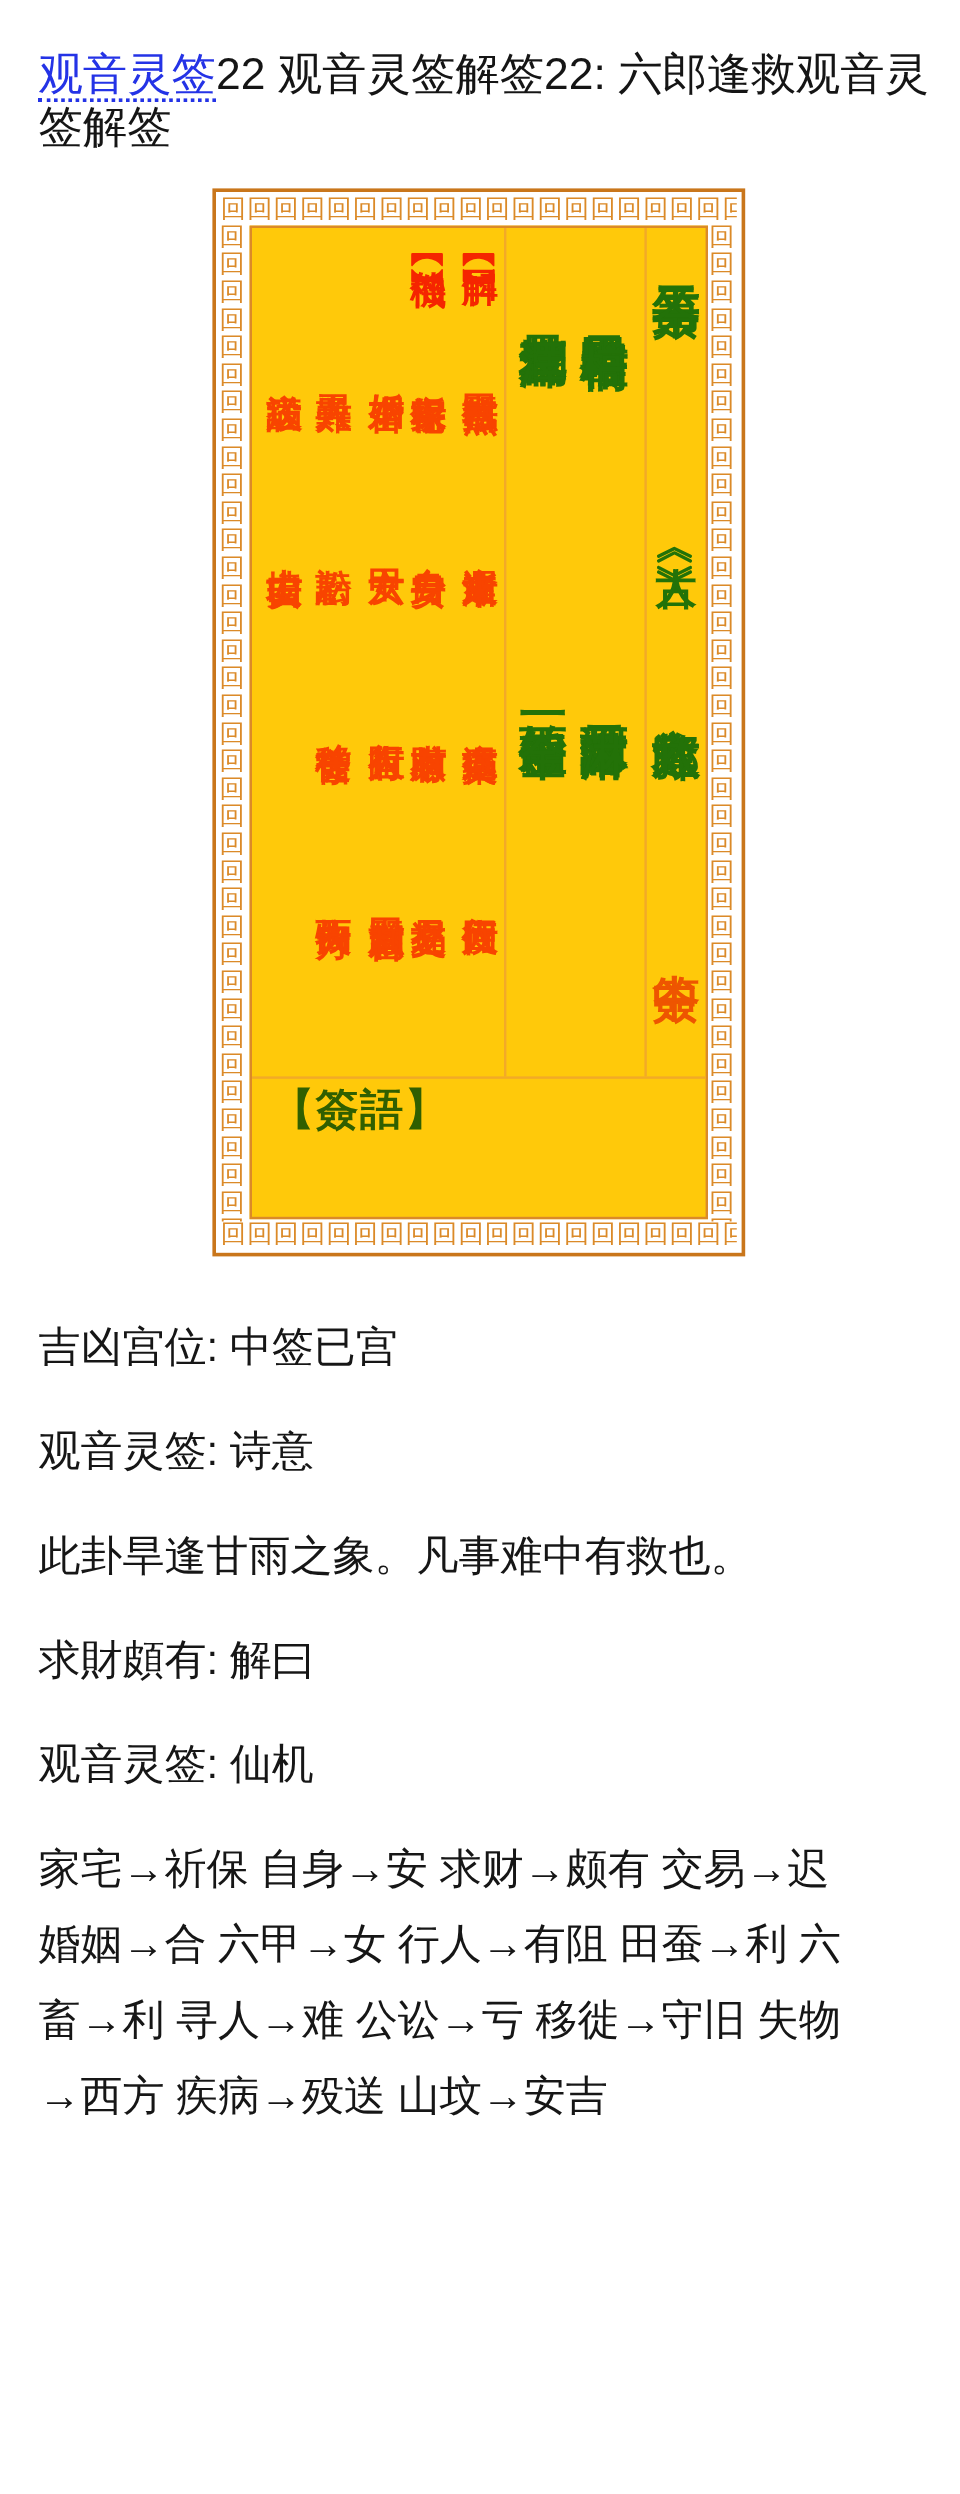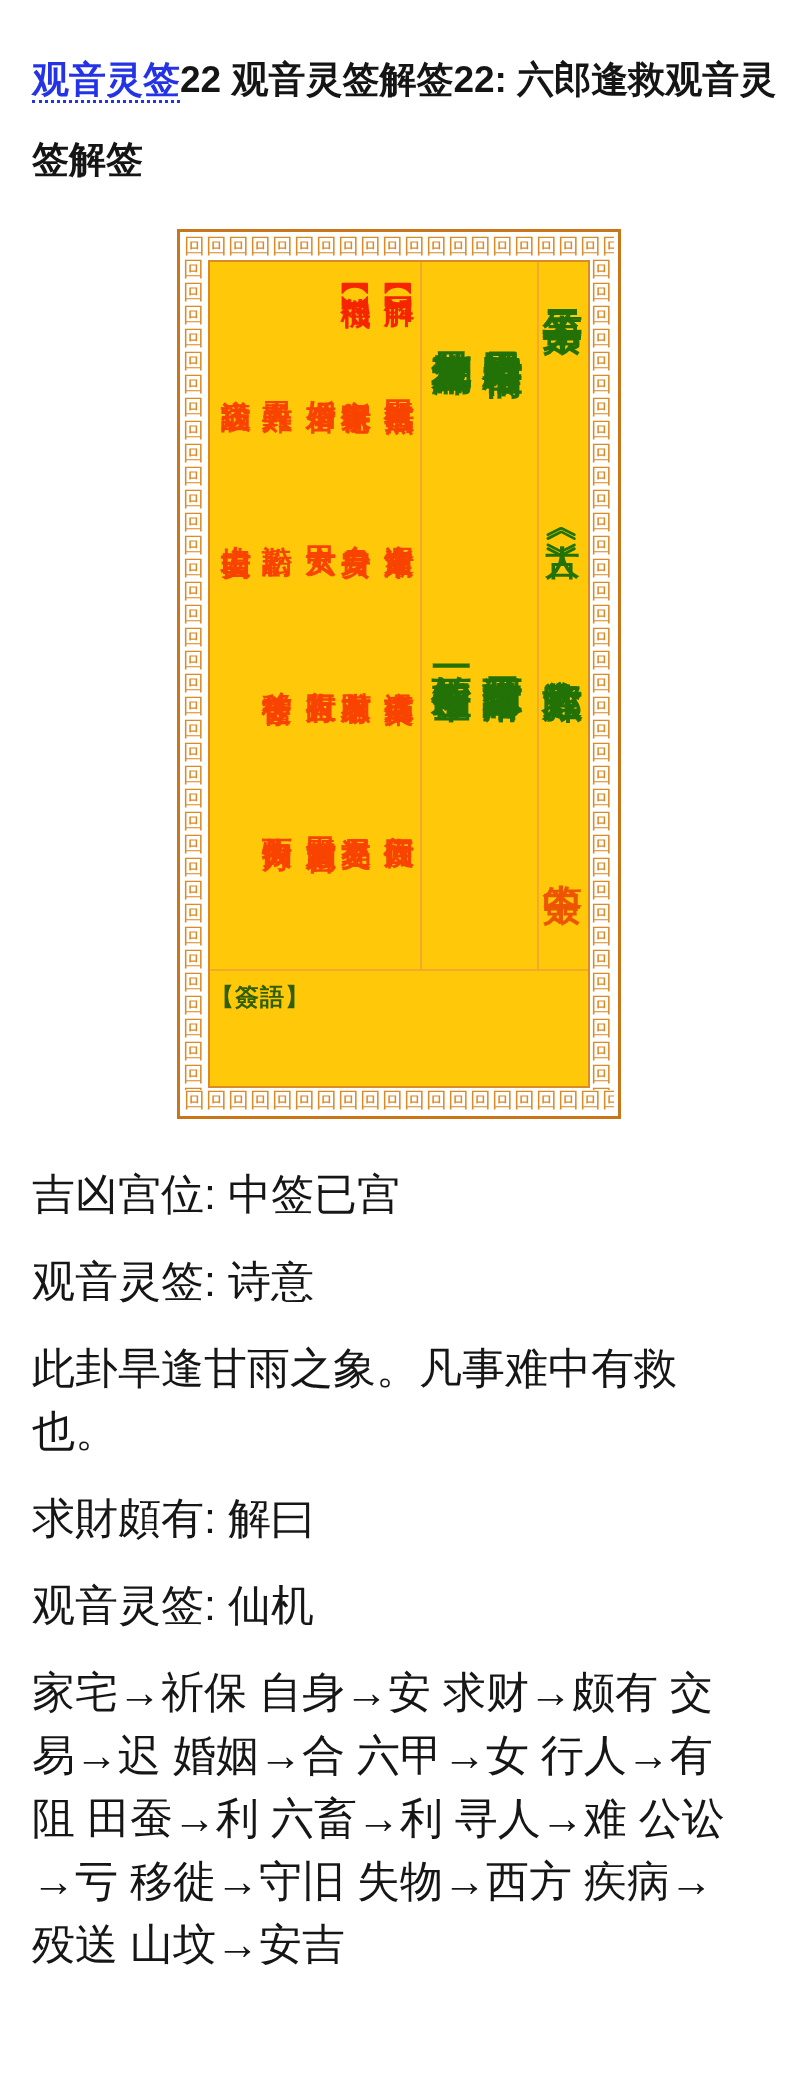--- a/index.html
+++ b/index.html
@@ -1,21 +1,21 @@
 <!DOCTYPE html>
 <html><head>
 <meta charset="utf-8">
 <style>
   html,body{margin:0;padding:0;background:#ffffff;}
   body{width:800px;height:2078px;overflow:hidden;position:relative;
        font-family:"Liberation Sans",sans-serif;color:#111;}
 
   
-  .page-title{margin:40px 0 0 32px;width:750px;font-size:37px;font-weight:bold;
-              line-height:80px;color:#151515;letter-spacing:0;}
+  .page-title{margin:40px 0 0 32px;width:750px;font-size:37px;font-weight:normal;
+              line-height:44px;color:#151515;letter-spacing:0;}
   .title-link{color:#2433e6;border-bottom:3px dotted #2433e6;cursor:pointer;}
 
   
   .card{position:relative;margin:29px 0 0 177px;width:444px;height:890px;
         box-sizing:border-box;background:#ffffff;border:3px solid #c9761b;
         font-family:"DejaVu Sans",sans-serif;}
   .meander{position:absolute;color:#db8a28;overflow:hidden;font-size:21px;
            line-height:23px;letter-spacing:1px;user-select:none;}
   .meander.top{left:4px;right:4px;top:3px;height:24px;white-space:nowrap;}
   .meander.bottom{left:4px;right:4px;bottom:3px;height:24px;white-space:nowrap;}
@@ -45,25 +45,25 @@
   .pos-p1{left:273px;top:57px;}
   .pos-p2{left:273px;top:382px;}
   .pos-p3{left:222px;top:57px;}
   .pos-p4{left:222px;top:382px;}
   
   .cR1{left:174px;} .cR2{left:131px;} .cR3{left:96px;} .cR4{left:52px;} .cR5{left:11px;}
   .row-h{top:11px;} .row1{top:114px;} .row2{top:259px;} .row3{top:406px;} .row4{top:551px;}
 
   
   .qianyu{position:absolute;left:0;right:0;top:709px;bottom:0;
-          padding:8px 8px 0 0;color:#305f00;font-weight:bold;
-          font-size:24px;line-height:37px;letter-spacing:1px;}
+          padding:8px 8px 0 16px;color:#305f00;font-weight:bold;
+          font-size:36px;line-height:37px;letter-spacing:1px;}
 
   
-  .body-text{margin:44px 0 0 32px;width:700px;font-size:43px;}
+  .body-text{margin:44px 0 0 32px;width:700px;font-size:35px;}
   .body-text p{margin:0 0 24px 0;line-height:63px;color:#161616;}
 </style>
 </head>
 <body>
 
 <h1 class="page-title"><span class="title-link">观音灵签</span><span>22 观音灵签解签22: 六郎逢救观音灵签解签</span></h1>
 
 <div class="card">
   <div class="meander top">回回回回回回回回回回回回回回回回回回回回回回回回回回回回回回回回回回回回回回回回回回回回回回回回回回回回回回回回回回回回回回回回回回回回回回回回回回回回回回回回</div>
   <div class="meander bottom">回回回回回回回回回回回回回回回回回回回回回回回回回回回回回回回回回回回回回回回回回回回回回回回回回回回回回回回回回回回回回回回回回回回回回回回回回回回回回回回回</div>

